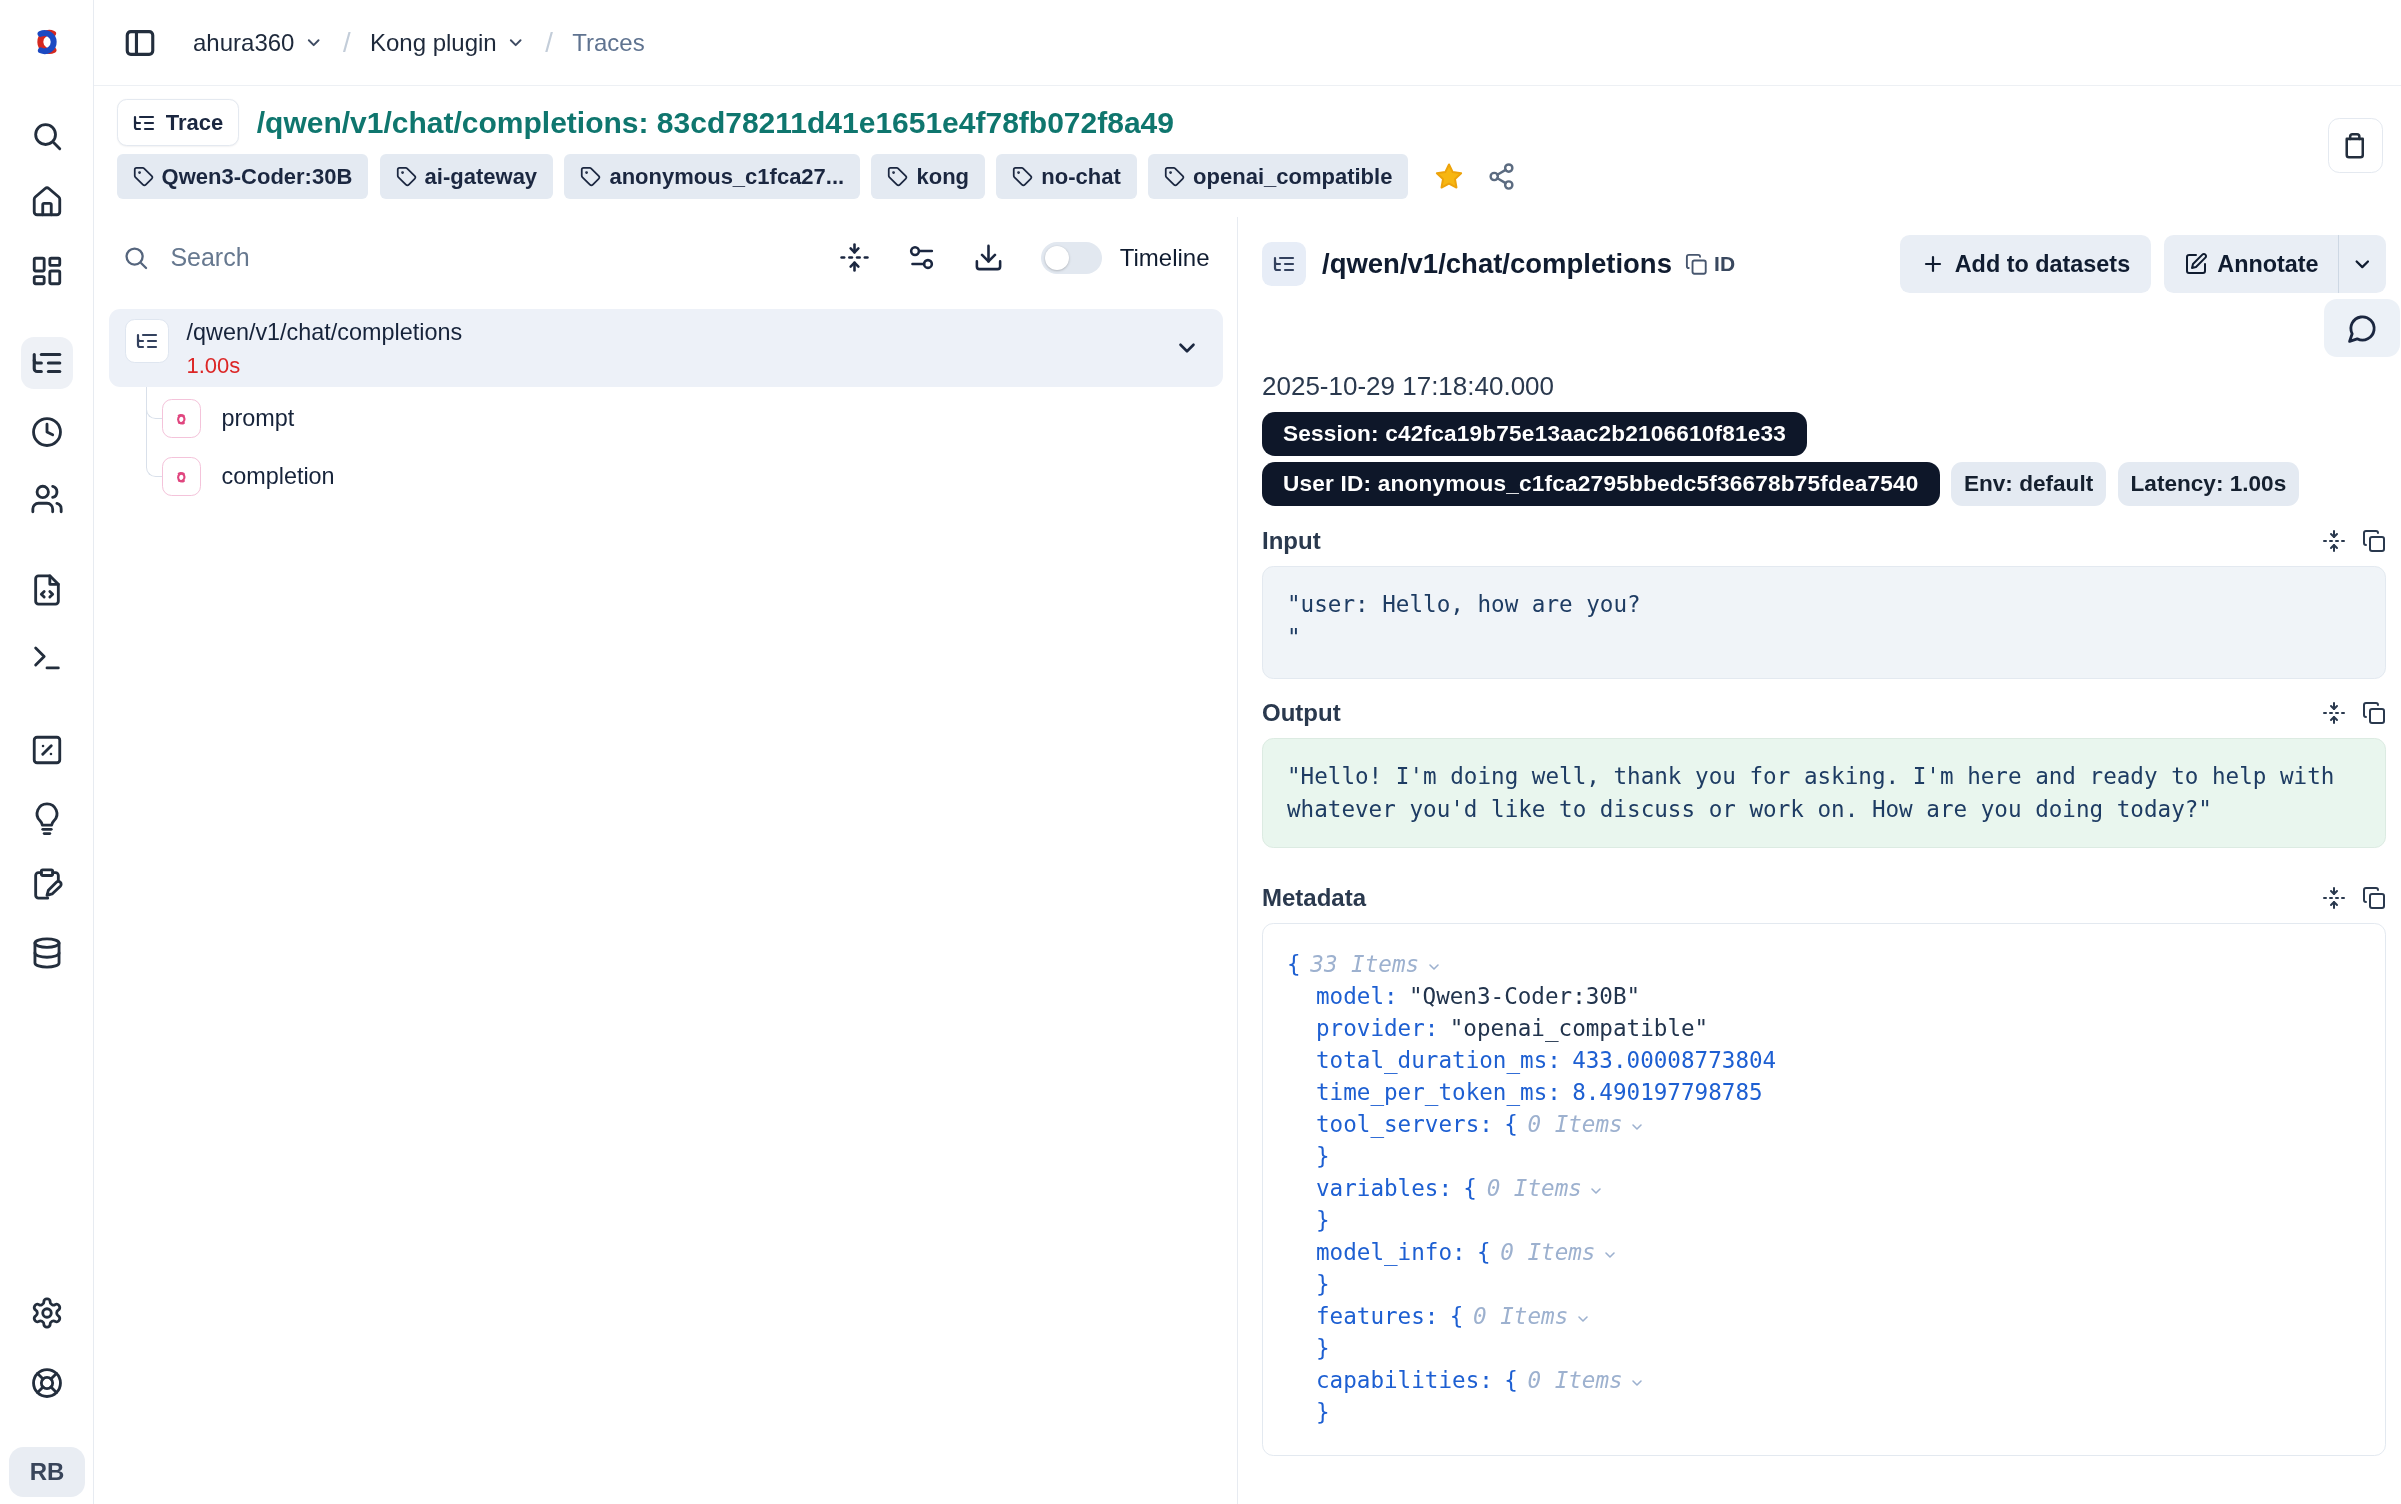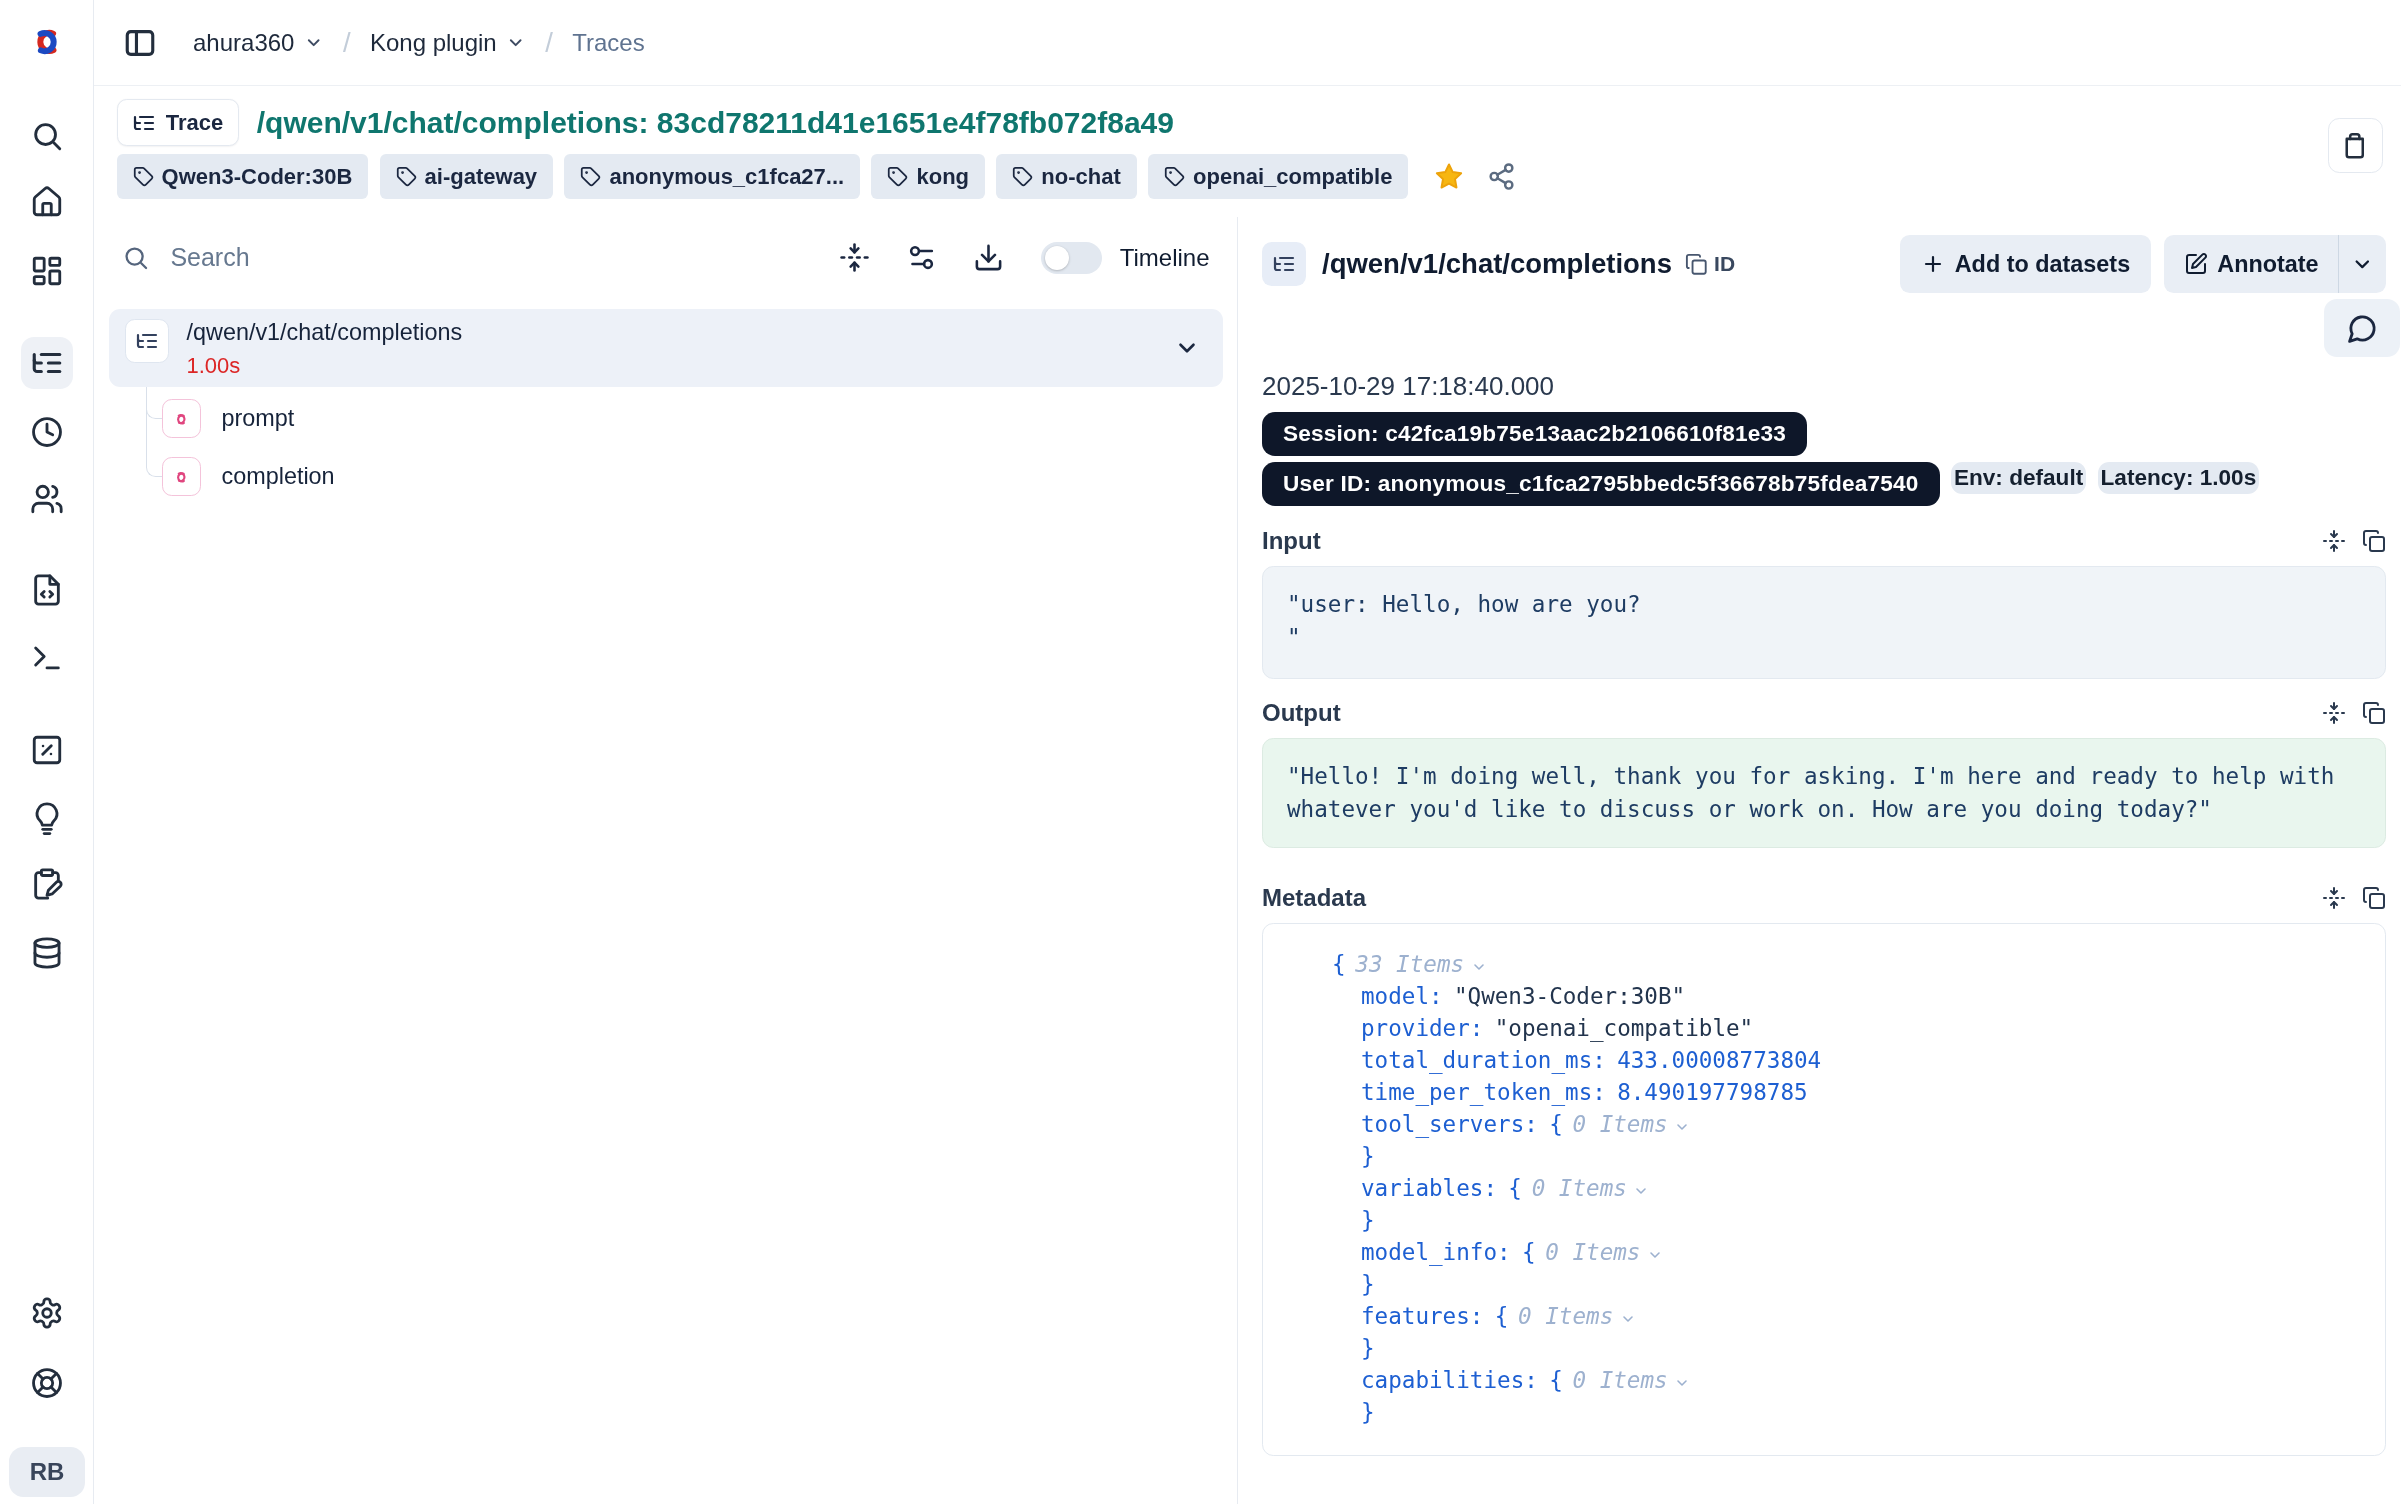--- a/index.html
+++ b/index.html
@@ -104,21 +104,21 @@
     overflow:hidden; flex:none; }
   .split .main { display:flex; align-items:center; gap:9.7px; padding:0 19.4px; height:58px;
     font-size:23.4px; font-weight:600; color:#101c30; cursor:pointer; }
   .split .chev { display:flex; align-items:center; justify-content:center; width:48px;
     border-left:1.6px solid #cdd7e3; color:#101c30; cursor:pointer; }
   .comment-btn { position:absolute; top:82px; right:1.6px; width:76px; height:58px; border-radius:13px;
     background:#ecf1f7; display:flex; align-items:center; justify-content:center; color:#1b2740; cursor:pointer; }
   .timestamp { margin-top:78px; font-size:26px; color:#2a394e; font-weight:500; }
   .pill-dark { display:inline-flex; align-items:center; height:44px; padding:0 21px; background:#0e1729;
     color:#fff; border-radius:13px; font-size:22.6px; font-weight:700; letter-spacing:0.2px; }
-  .pill-light { display:inline-flex; align-items:center; height:32px; padding:0 3px; background:#e4eaf2;
+  .pill-light { display:inline-flex; align-items:center; height:44px; padding:0 13px; background:#e4eaf2;
     color:#15202f; border-radius:11.3px; font-size:22.6px; font-weight:600; }
   .badge-row1 { margin-top:9.7px; }
   .badge-row2 { margin-top:6.5px; display:flex; gap:11.3px; }
   .tabs-row { display:flex; align-items:flex-start; margin-top:13px; border-bottom:1.6px solid #e7ebf1; }
   .tab { position:relative; padding:4.8px 1.6px 14.5px; font-size:25px; font-weight:600; color:#101c30; cursor:pointer; }
   .tab-underline { position:absolute; left:0; bottom:-1.6px; height:4.8px; width:100%; background:#4a4ee0; border-radius:2.4px; }
   .tab.scores { color:#42526b; font-weight:500; margin-left:45px; }
   .fmt-toggle { margin-left:auto; display:flex; align-items:center; background:#e9eef5; border-radius:9.7px;
     padding:4px; height:53px; }
   .fmt-opt { padding:0 14.5px; font-size:22.6px; color:#5a6b82; font-weight:500; cursor:pointer; }
@@ -129,21 +129,21 @@
   .sec-title { font-size:24px; font-weight:600; color:#2a394e; }
   .sec-icons { margin-left:auto; display:flex; gap:16px; color:#2a394e; align-items:center; }
   .sec-icons > span { cursor:pointer; }
   .mono { font-family:"DejaVu Sans Mono", monospace; }
   .input-box { margin-top:11.3px; background:#f0f4f8; border:1.6px solid #e3e9f0; border-radius:11.3px;
     padding:21px 24px; min-height:113px; font-size:22.6px; line-height:33px; color:#1e3c63; white-space:pre-wrap; }
   .output-box { margin-top:11.3px; background:#e9f6ee; border:1.6px solid #dcebe2; border-radius:11.3px;
     padding:21px 24px; min-height:108px; font-size:22.6px; line-height:33px; color:#1e3c63; white-space:pre-wrap; }
   .meta-box { margin-top:11.3px; background:#fff; border:1.6px solid #e3e9f0; border-radius:11.3px;
     padding:24px; height:533px; font-size:22.6px; line-height:32px; overflow:hidden; }
-  .jline { white-space:pre;margin-left:45px; }
+  .jline { white-space:pre; }
   .indent { padding-left:29px; }
   .jkey { color:#1d5fd2; margin-right:11.3px; }
   .jbrace { color:#1d5fd2; margin-right:9.7px; }
   .jnum { color:#1d5fd2; }
   .jstr { color:#22344d; }
   .jitems { color:#9db1cf; font-style:italic; }
   .jchev { color:#9db1cf; display:inline-block; vertical-align:-2.4px; margin-left:6.5px; cursor:pointer; }
 </style>
 </head>
 <body>

